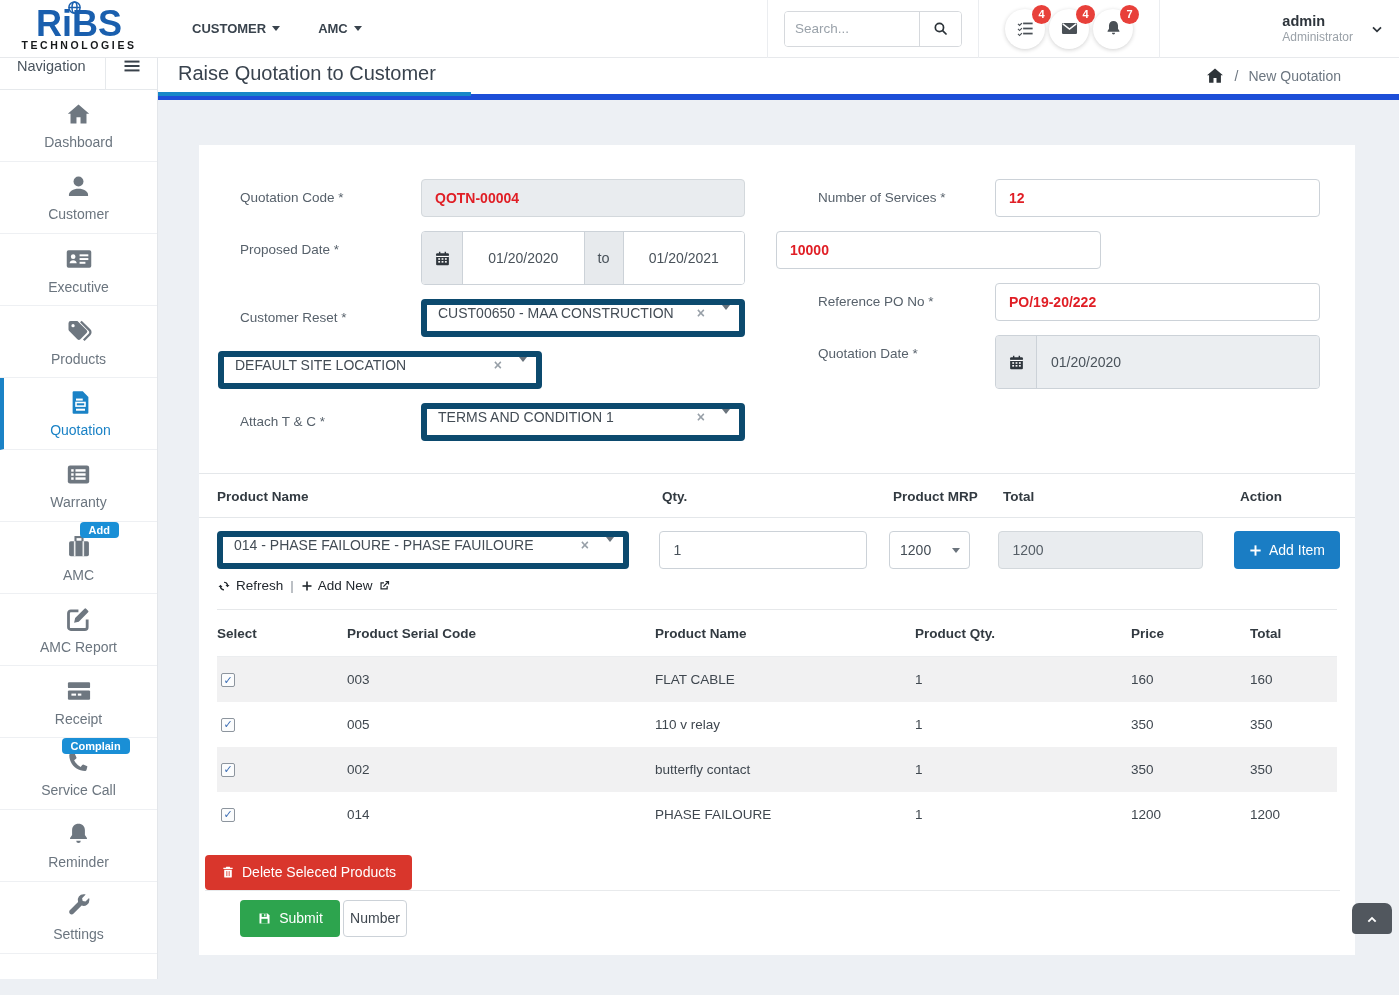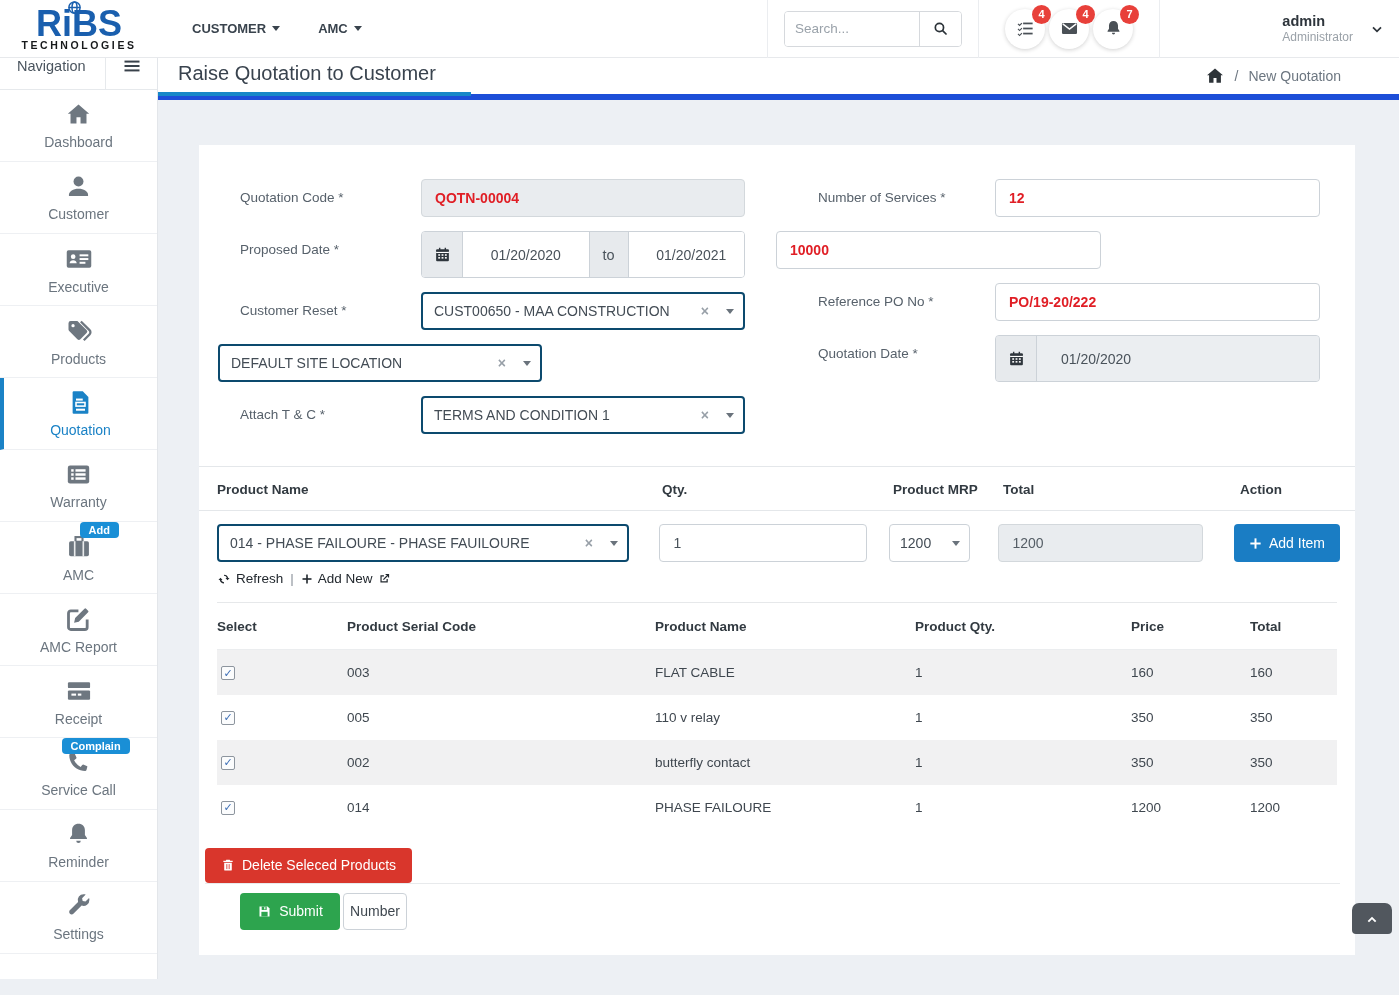--- a/index.html
+++ b/index.html
@@ -63,27 +63,27 @@
   .flabel { font-size:13.5px; color:#57616b; padding-top:11px; }
   .fcol-l .flabel { width:203px; padding-left:22px; }
   .fcol-r .flabel { width:219px; padding-left:42px; }
   .fctl-l { width:324px; }
   .fctl-r { width:325px; }
 
   .tinput { width:100%; height:38px; border:1px solid #ccd2d8; border-radius:4px; font-size:14px; padding:0 13px; font-family:inherit; color:#49525a; background:#fff; outline:none; }
   .tinput.redval { color:#e01e25; font-weight:700; }
   .tinput.ro { background:#e9ecef; border-color:#d3d8dc; }
 
-  .s2 { width:100%; height:38px; border:2px solid #0c4a6e; border-radius:4px; display:flex; align-items:center; background:#fff; cursor:pointer; }
+  .s2 { width:100%; height:38px; border:6px solid #0c4a6e; border-radius:4px; display:flex; align-items:flex-start; background:#fff; cursor:pointer; }
   .s2-text { flex:1; padding-left:11px; font-size:14px; color:#434c55; white-space:nowrap; overflow:hidden; }
   .s2-x { color:#98a0a8; font-size:14px; font-weight:700; padding:0 8px; cursor:pointer; }
   .s2-caret { width:26px; display:flex; justify-content:center; }
   .s2-caret .caret { border-top-color:#6a737c; }
 
-  .dgroup { width:100%; height:47px; border:1px solid #ccd2d8; border-radius:4px; display:flex; overflow:hidden;gap:10px; }
+  .dgroup { width:100%; height:54px; border:1px solid #ccd2d8; border-radius:4px; display:flex; overflow:hidden; }
   .daddon { background:#e7eaed; border-right:1px solid #ccd2d8; display:flex; align-items:center; justify-content:center; color:#2f363d; }
   .daddon.wicon { width:41px; }
   .daddon.wto { width:40px; border-left:1px solid #ccd2d8; font-size:14.5px; color:#49525a; }
   .dinput { border:none; outline:none; font-size:14px; color:#49525a; text-align:center; font-family:inherit; min-width:0; background:#fff; }
   .dinput.grow { flex:1; }
   .dgroup.ro { background:#ebeef1; }
   .dgroup.ro .dinput { background:#ebeef1; text-align:left; padding-left:14px; }
 
   
   .pe-sep { border-top:1px solid #e4e7ea; margin-top:16px; }

